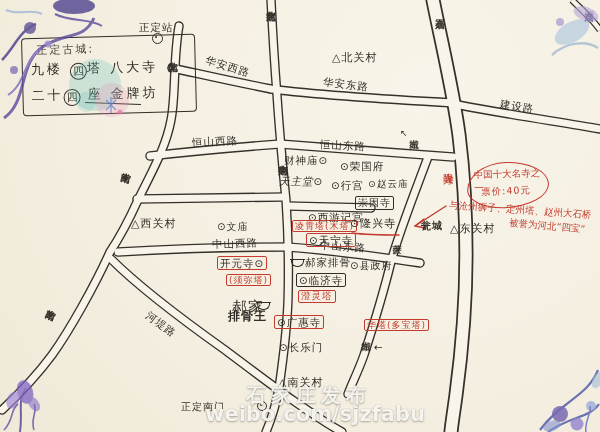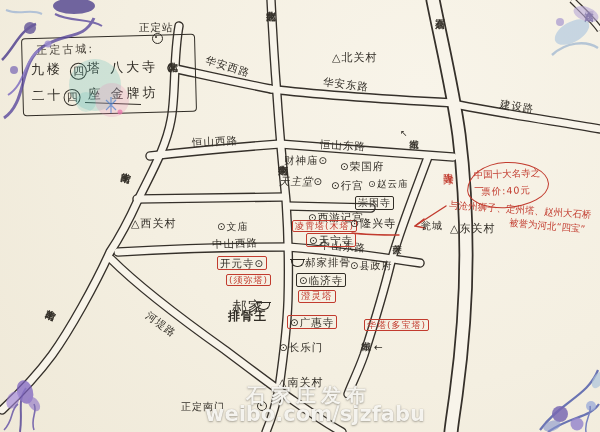--- a/index.html
+++ b/index.html
@@ -162,27 +162,27 @@
   <div class="lbl" style="left:331px;top:179px;">⊙行宫</div>
   <div class="lbl sm" style="left:368px;top:179px;">⊙赵云庙</div>
   <div class="lbl boxed" style="left:355px;top:196px;font-size:10px;">崇因寺</div>
   <div class="lbl" style="left:308px;top:211px;">⊙西游记宫</div>
 
   <div class="lbl rboxed red xs" style="left:292px;top:220px;">凌霄塔(木塔)</div>
   <div class="lbl rboxed" style="left:306px;top:233px;">⊙天宁寺</div>
   <div class="lbl lg" style="left:350px;top:218px;">⊙隆兴寺</div>
   <div class="lbl" style="left:350px;top:237px;font-size:10px;margin-top:23px;">⊙县政府</div>
   <div class="lbl v sm" style="left:391px;top:237px;">大菩萨</div>
-  <div class="lbl" style="left:421px;top:220px;font-size:10px;">瓮城</div>
+  <div class="lbl" style="left:421px;top:220px;font-size:10px;font-weight:bold;">瓮城</div>
   <div class="lbl" style="left:217px;top:221px;font-size:10px;">⊙文庙</div>
   <div class="lbl rboxed" style="left:217px;top:256px;">开元寺⊙</div>
   <div class="lbl rboxed red xs" style="left:226px;top:274px;">(须弥塔)</div>
   <div class="lbl boxed" style="left:296px;top:273px;">⊙临济寺</div>
   <div class="lbl rboxed red sm" style="left:298px;top:290px;">澄灵塔</div>
-  <div class="lbl rboxed" style="left:287px;top:315px;">⊙广惠寺</div>
+  <div class="lbl rboxed" style="left:274px;top:315px;">⊙广惠寺</div>
   <div class="lbl rboxed red xs" style="left:324px;top:319px;margin-left:40px;">华塔(多宝塔)</div>
   <div class="lbl" style="left:279px;top:341px;">⊙长乐门</div>
   <div class="lbl" style="left:181px;top:401px;font-size:10px;">正定南门</div>
   <div class="ring" style="left:257px;top:401px;width:8px;height:8px;"></div>
 
   <div class="bowl" style="left:291px;top:260px;"></div>
   <div class="lbl" style="left:305px;top:256px;">郝家排骨</div>
   <div class="lbl" style="left:232px;top:299px;font-size:15px;">郝家</div>
   <div class="lbl" style="left:228px;top:310px;font-size:12px;font-weight:bold;">排骨王</div>
   <div class="bowl" style="left:257px;top:303px;"></div>

